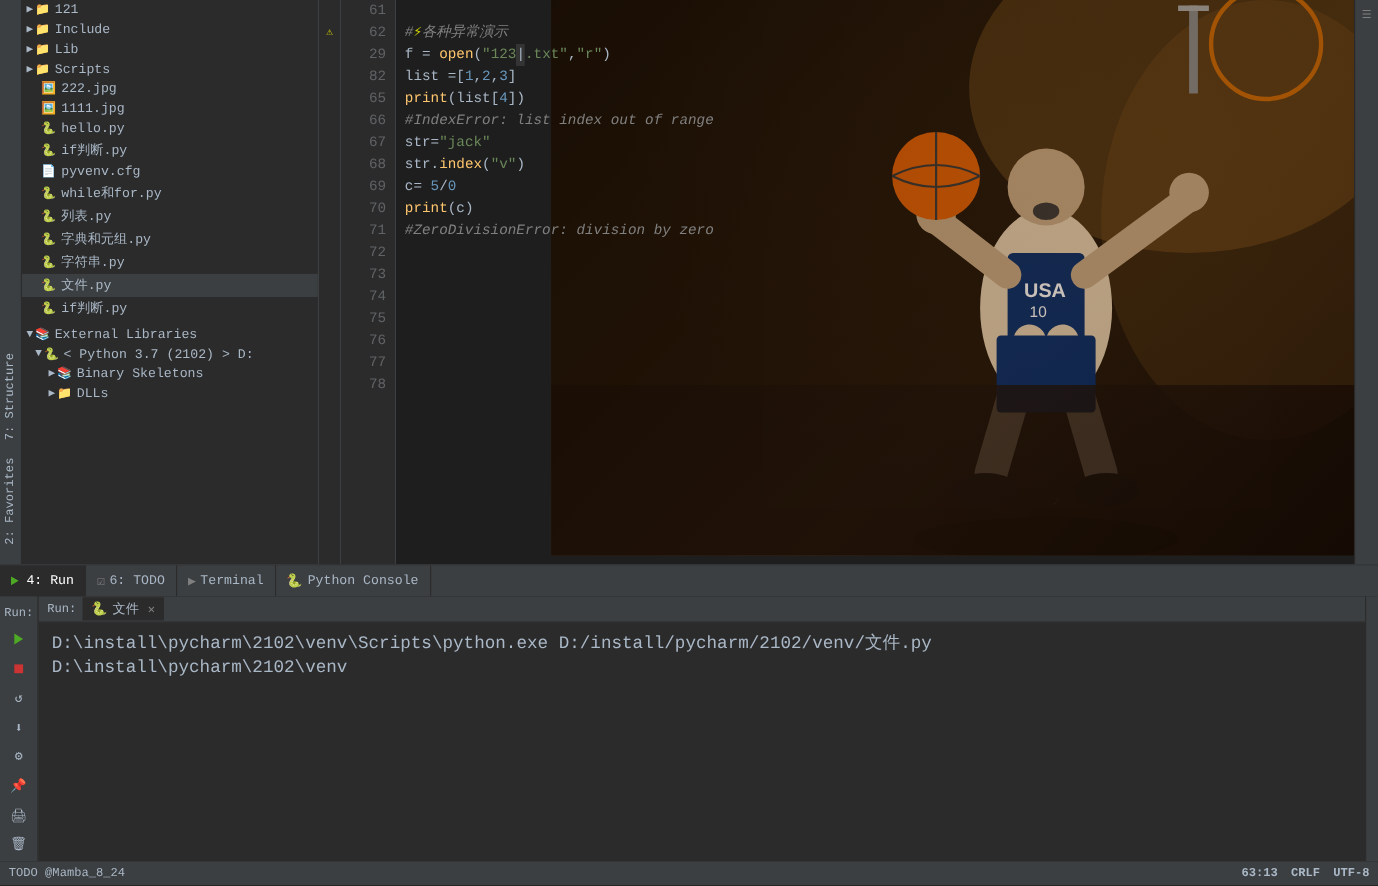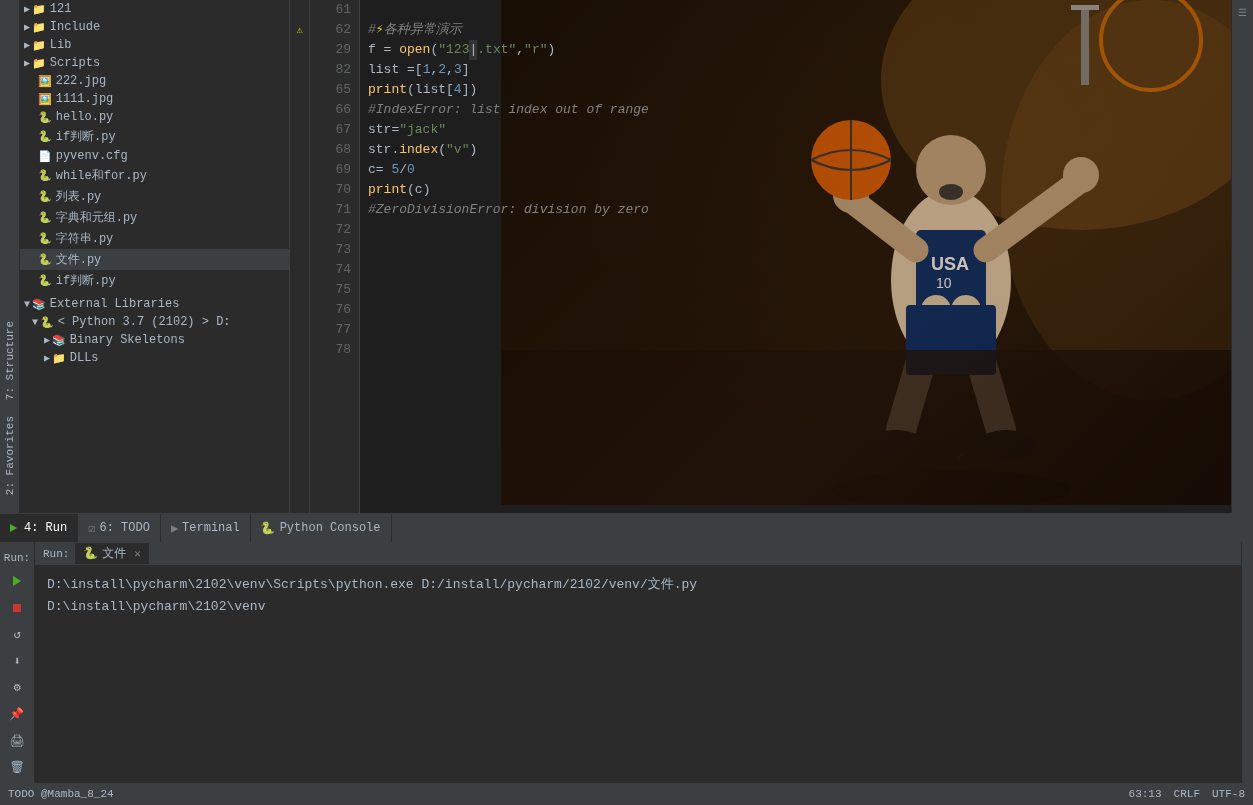--- a/index.html
+++ b/index.html
@@ -161,21 +161,21 @@
       cursor: pointer;
       color: #a9b7c6;
       font-size: 12px;
       border-radius: 2px;
     }
     .run-toolbar-btn.active { color: #4eaa25; }
 
     .run-output {
       flex: 1;
       padding: 8px 12px;
-      font-size: 13px;
+      font-size: 16px;
       color: #a9b7c6;
       line-height: 22px;
       overflow-y: auto;
       font-family: 'Consolas', 'Courier New', monospace;
     }
 
     .run-output .output-line {
       white-space: pre;
     }
 
@@ -195,20 +195,21 @@
     .status-bar-left {
       display: flex;
       align-items: center;
       gap: 12px;
     }
 
     .status-bar-right {
       display: flex;
       align-items: flex-start;
       gap: 12px;
+      font-weight: bold;
     }
 
     .side-toolbar {
       width: 22px;
       background: #3c3f41;
       display: flex;
       flex-direction: column;
       align-items: center;
       padding: 4px 0;
       gap: 6px;

